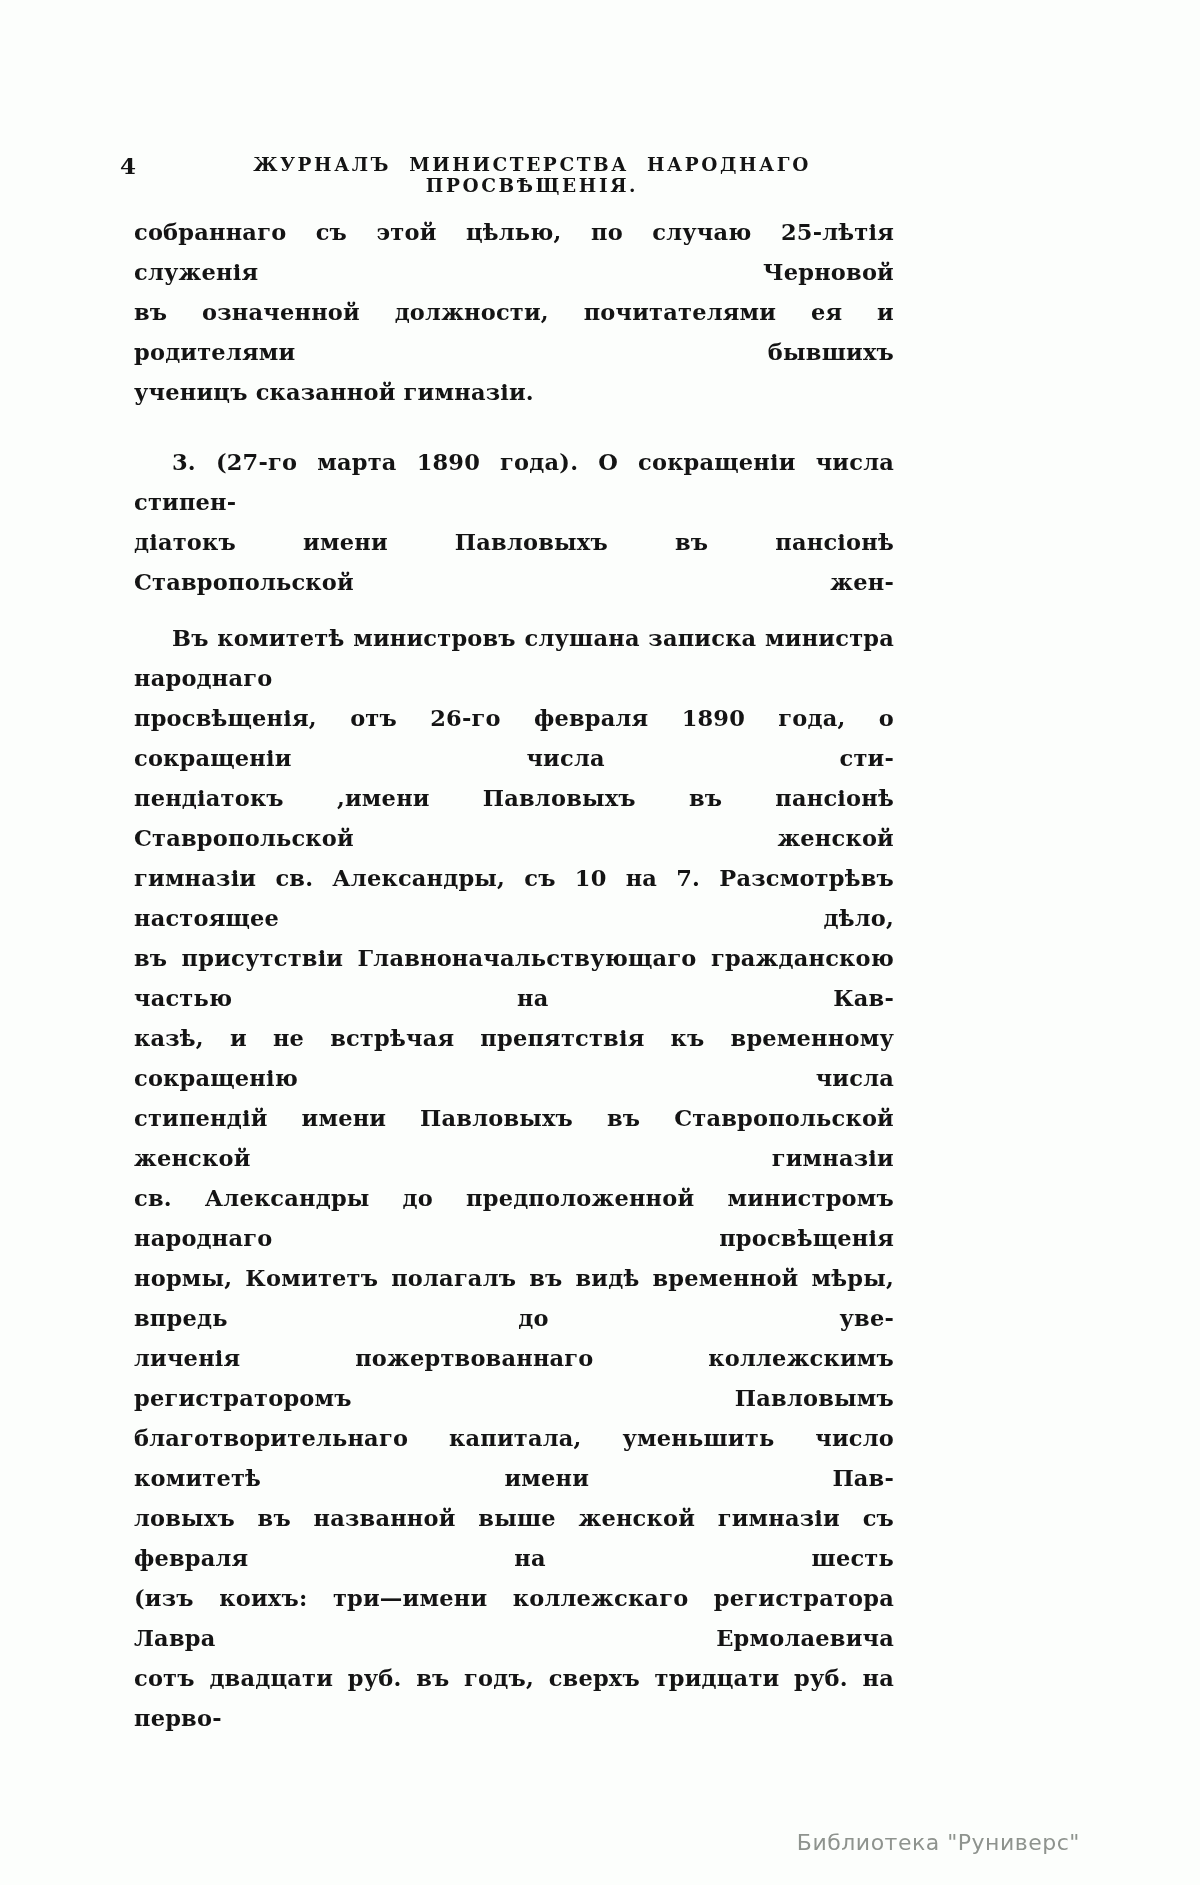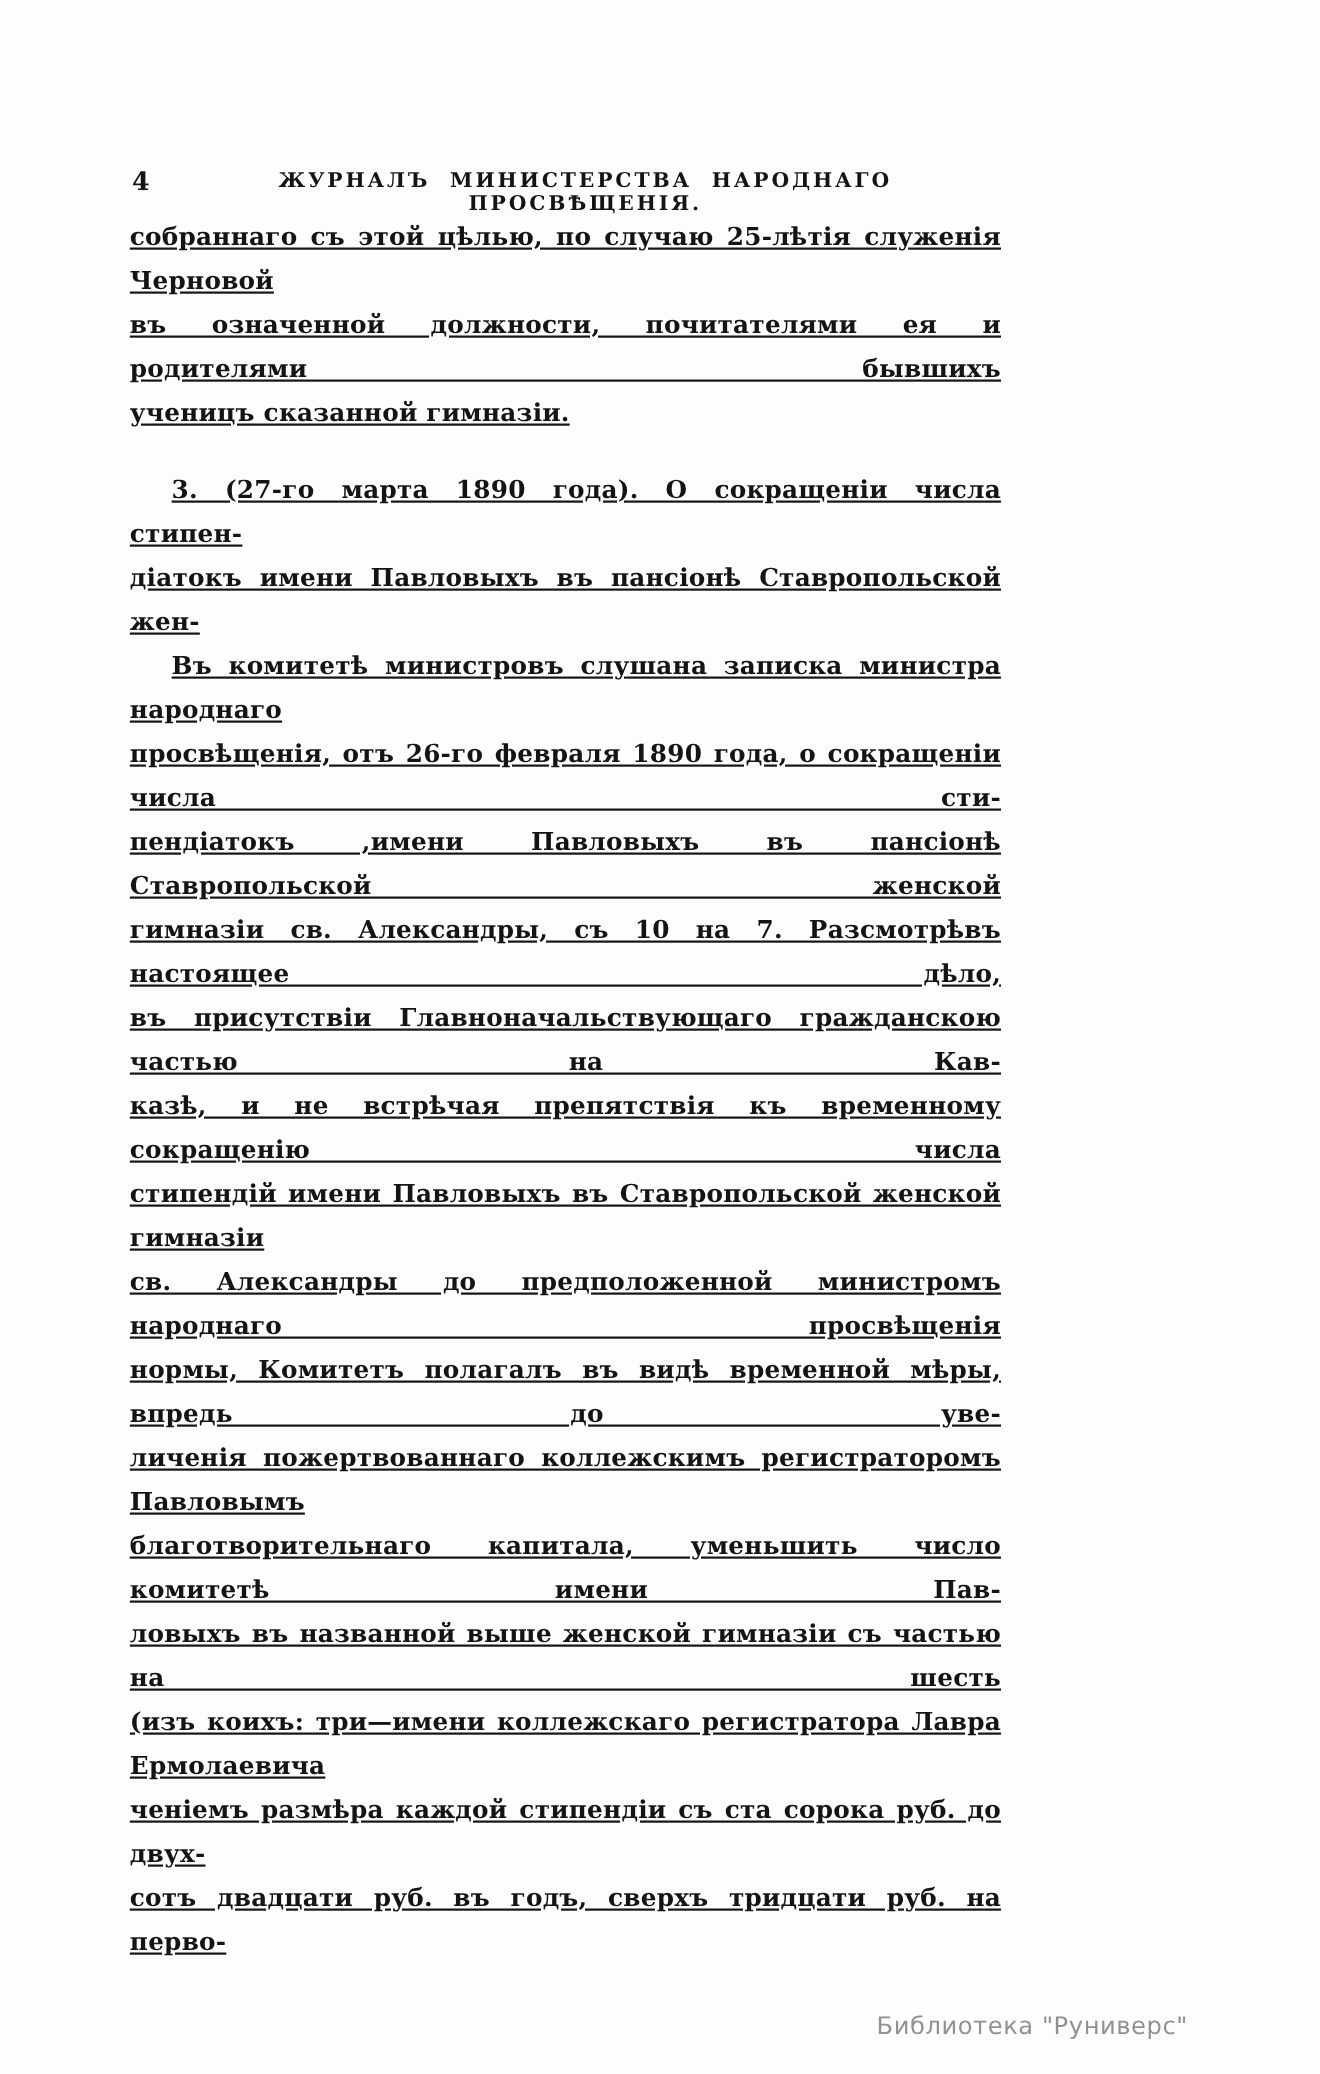--- a/index.html
+++ b/index.html
@@ -42,21 +42,21 @@
   .content {
     position: absolute;
     top: 196px;
     left: 118px;
     width: 792px;
     font-size: 22.5px;
     font-weight: 700;
     line-height: 40px;
     letter-spacing: 0.2px;
   }
-  .block { margin: 0; text-decoration: underline; }
+  .block { margin: 16px; }
   .block.heading {
     margin-top: 30px;
     word-spacing: 3px;
   }
   .line {
     text-align: justify;
     text-align-last: justify;
   }
   .line.last {
     text-align-last: left;
@@ -99,22 +99,21 @@
         <div class="line">просвѣщенія,  отъ  26-го  февраля  1890  года,  о  сокращеніи  числа  сти-</div>
         <div class="line">пендіатокъ  ,имени  Павловыхъ  въ  пансіонѣ  Ставропольской  женской</div>
         <div class="line">гимназіи  св.  Александры,  съ  10  на  7.  Разсмотрѣвъ  настоящее  дѣло,</div>
         <div class="line">въ  присутствіи  Главноначальствующаго  гражданскою  частью  на  Кав-</div>
         <div class="line">казѣ,  и  не  встрѣчая  препятствія  къ  временному  сокращенію  числа</div>
         <div class="line">стипендій  имени  Павловыхъ  въ  Ставропольской  женской  гимназіи</div>
         <div class="line">св.  Александры  до  предположенной  министромъ  народнаго  просвѣщенія</div>
         <div class="line">нормы,  Комитетъ  полагалъ  въ  видѣ  временной  мѣры,  впредь  до  уве-</div>
         <div class="line">личенія  пожертвованнаго  коллежскимъ  регистраторомъ  Павловымъ</div>
         <div class="line">благотворительнаго  капитала,  уменьшить  число  комитетѣ  имени  Пав-</div>
-        <div class="line">ловыхъ  въ  названной  выше  женской  гимназіи  съ  частью  на  шесть</div>
+        <div class="line">ловыхъ  въ  названной  выше  женской  гимназіи  съ  февраля  на  шесть</div>
         <div class="line">(изъ  коихъ:  три—имени  коллежскаго  регистратора  Лавра  Ермолаевича</div>
-        <div class="line">ченіемъ  размѣра  каждой  стипендіи  съ  ста  сорока  руб.  до  двух-</div>
         <div class="line">сотъ  двадцати  руб.  въ  годъ,  сверхъ  тридцати  руб.  на  перво-</div>
       </div>
     </div>
 
   <div class="watermark">Библиотека "Руниверс"</div>
 
 </div>
 
 </body></html>

